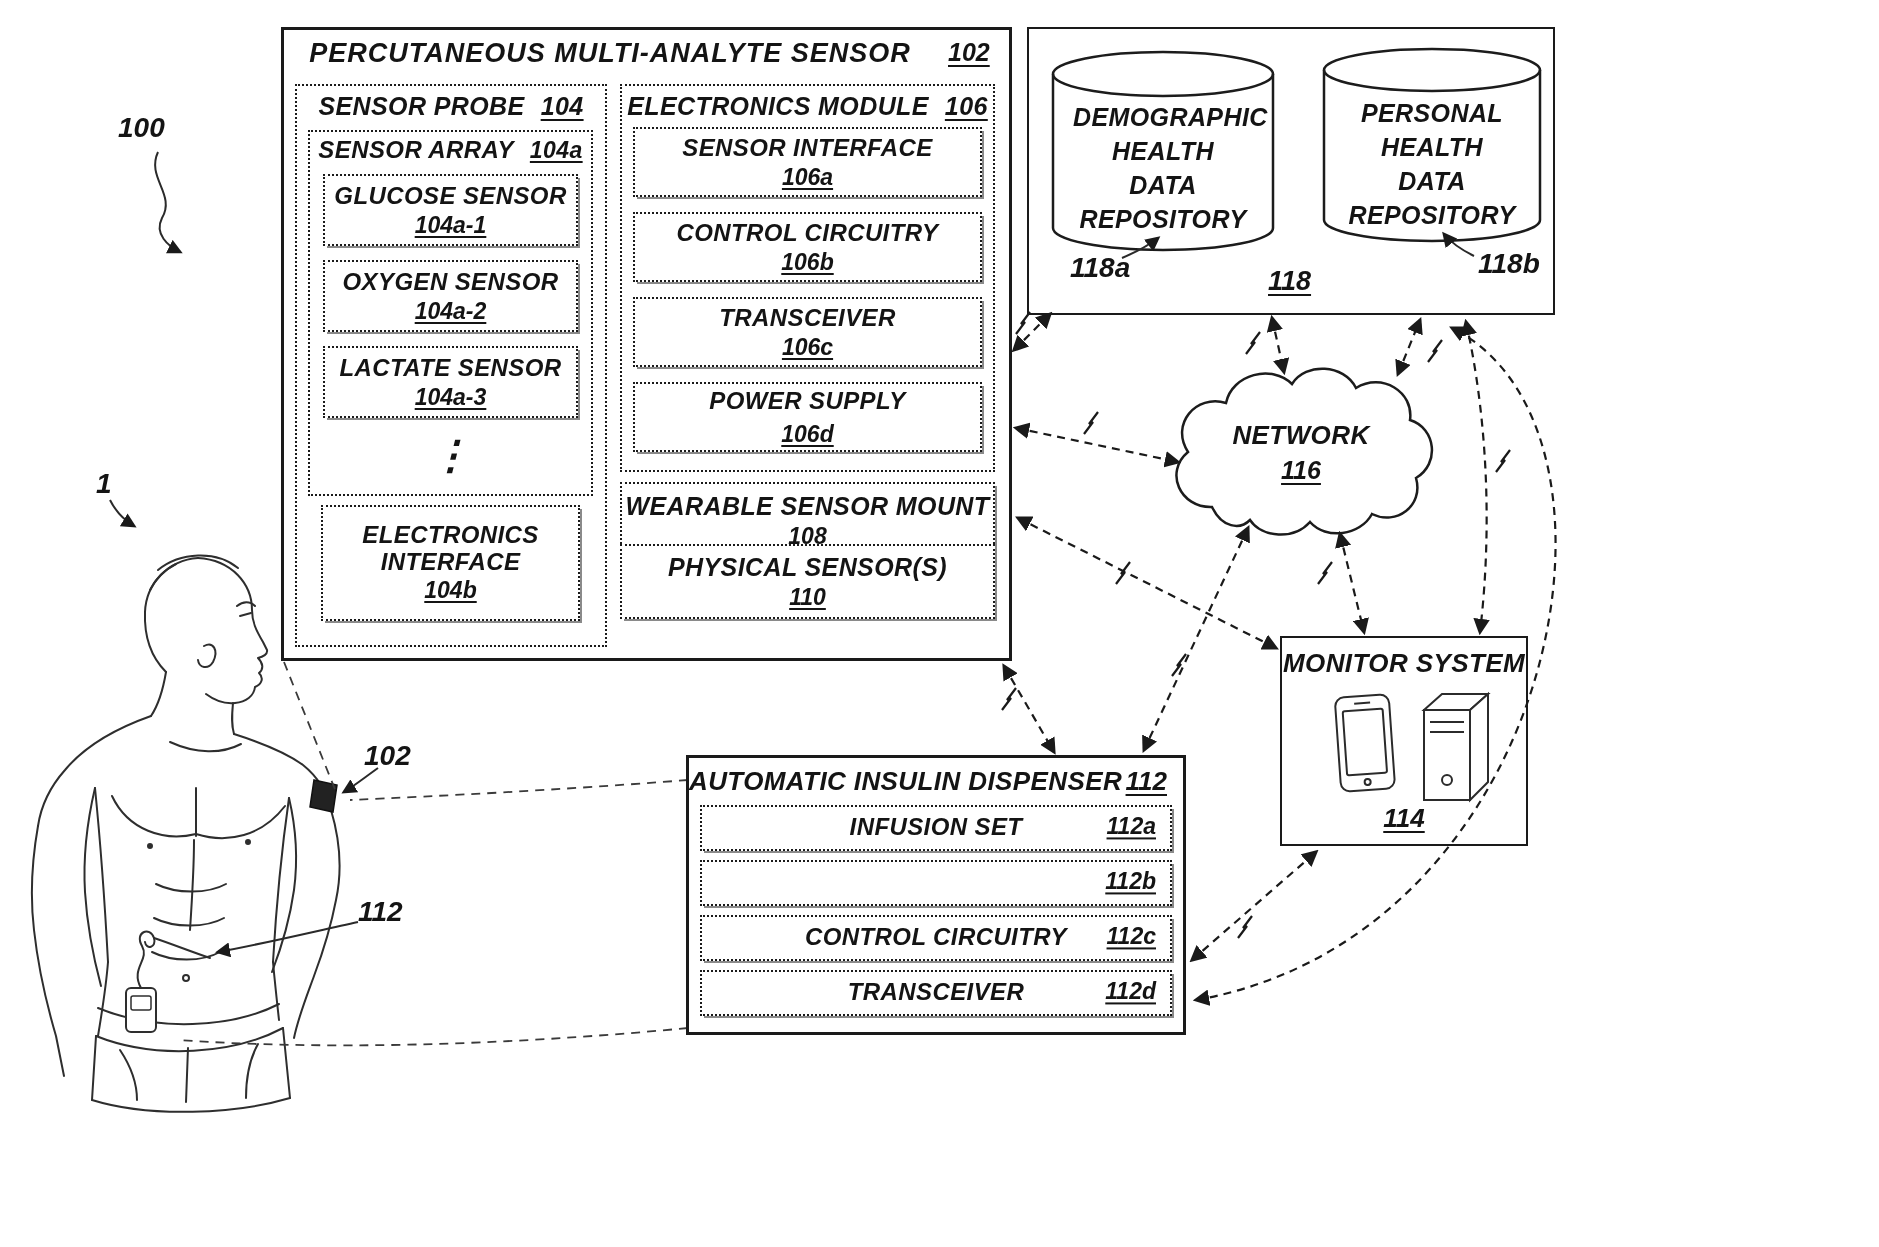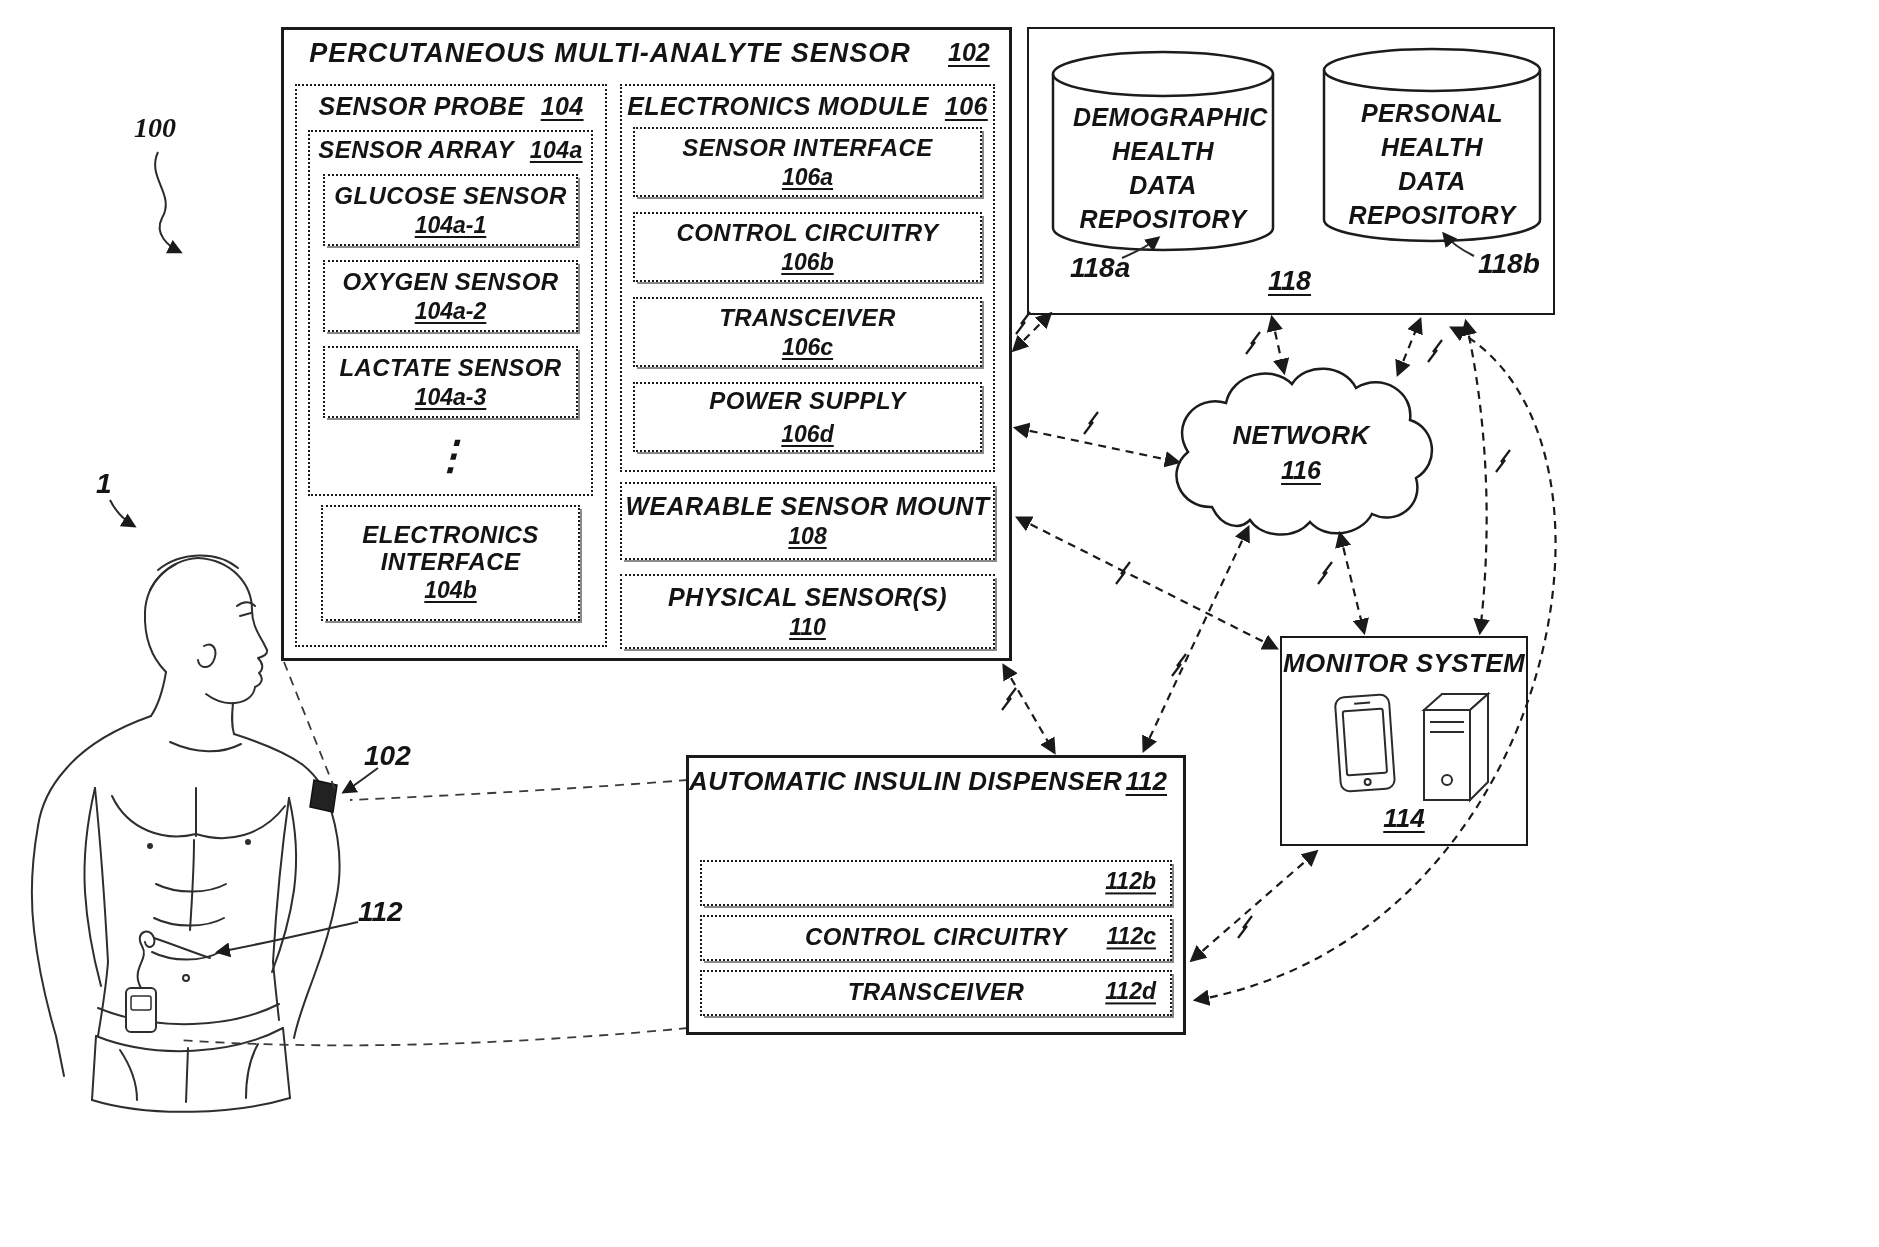--- a/index.html
+++ b/index.html
@@ -150,21 +150,21 @@
       <use href="#bolt" class="bolt" x="1428" y="362"></use>
       <use href="#bolt" class="bolt" x="1496" y="472"></use>
       <use href="#bolt" class="bolt" x="1318" y="584"></use>
       <use href="#bolt" class="bolt" x="1172" y="676"></use>
       <use href="#bolt" class="bolt" x="1116" y="584"></use>
       <use href="#bolt" class="bolt" x="1002" y="710"></use>
       <use href="#bolt" class="bolt" x="1238" y="938"></use>
     </g>
   </svg>
 
-  <div class="abs fig-num" style="left:134px; top:112px;font-family:Liberation Serif, serif;">100</div>
+  <div class="abs fig-num" style="left:118px; top:112px;">100</div>
   <div class="abs fig-num" style="left:96px; top:468px;">1</div>
   <div class="abs fig-num" style="left:364px; top:740px;">102</div>
   <div class="abs fig-num" style="left:358px; top:896px;">112</div>
 
   <div class="abs solid3" style="left:281px; top:27px; width:731px; height:634px;"></div>
   <div class="abs title-main" style="left:300px; top:38px; width:620px;">PERCUTANEOUS MULTI-ANALYTE SENSOR</div>
   <div class="abs ref-lg" style="left:948px; top:38px;">102</div>
 
   <div class="abs dot25" style="left:295px; top:84px; width:312px; height:563px;"></div>
   <div class="abs hdr" style="left:295px; top:92px; width:312px;">
@@ -216,21 +216,21 @@
   </div>
   <div class="abs comp" style="left:633px; top:382px; width:349px; height:70px;gap:6px;">
     <span class="lbl">POWER SUPPLY</span>
     <span class="ref">106d</span>
   </div>
 
   <div class="abs comp" style="left:620px; top:482px; width:375px; height:78px;align-items:center;">
     <span class="lbl-lg">WEARABLE SENSOR MOUNT</span>
     <span class="ref">108</span>
   </div>
-  <div class="abs comp" style="left:620px; top:574px; width:375px; height:75px;">
+  <div class="abs comp" style="left:620px; top:544px; width:375px; height:75px;">
     <span class="lbl-lg">PHYSICAL SENSOR(S)</span>
     <span class="ref">110</span>
   </div>
 
   <div class="abs solid25" style="left:1027px; top:27px; width:528px; height:288px;"></div>
   <div class="abs cyl-lines" style="left:1073px; top:100px; width:180px;">
     <div>DEMOGRAPHIC</div>
     <div>HEALTH</div>
     <div>DATA</div>
     <div>REPOSITORY</div>
@@ -272,20 +272,24 @@
       <span class="ref-lg" style="font-size:26px;">114</span>
     </div>
   </div>
 
   <div class="abs solid3" style="left:686px; top:755px; width:500px; height:280px;">
     <div class="lbl-lg" style="position:absolute; left:0; right:90px; top:8px; text-align:center; font-size:26px;">AUTOMATIC INSULIN DISPENSER</div>
     <div style="position:absolute; right:16px; top:8px;">
       <span class="ref-lg" style="font-size:26px;">112</span>
     </div>
   </div>
+  <div class="rowcomp" style="left:700px; top:805px; width:472px; height:46px;">
+    <span class="lbl center-abs">INFUSION SET</span>
+    <span class="ref right-abs">112a</span>
+  </div>
   <div class="rowcomp" style="left:700px; top:860px; width:472px; height:46px;">
     <span class="ref right-abs">112b</span>
   </div>
   <div class="rowcomp" style="left:700px; top:915px; width:472px; height:46px;">
     <span class="lbl center-abs">CONTROL CIRCUITRY</span>
     <span class="ref right-abs">112c</span>
   </div>
   <div class="rowcomp" style="left:700px; top:970px; width:472px; height:46px;">
     <span class="lbl center-abs">TRANSCEIVER</span>
     <span class="ref right-abs">112d</span>

